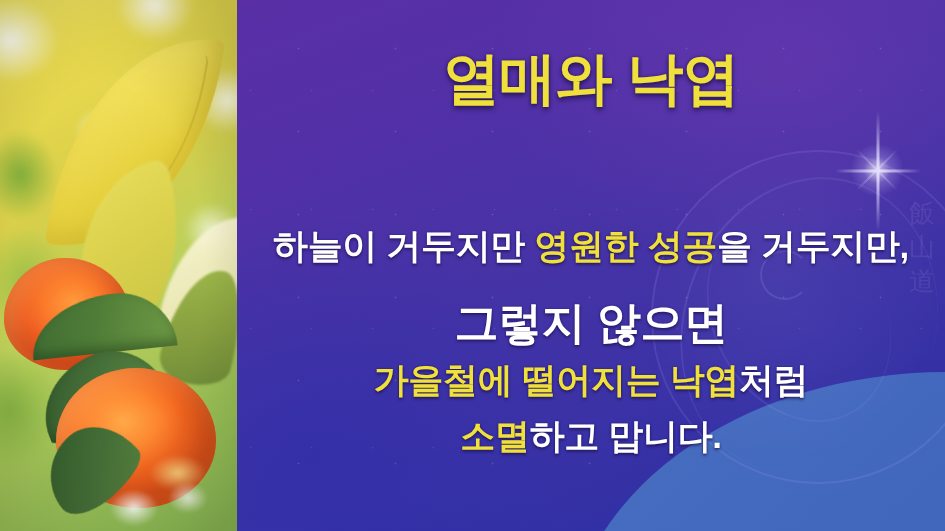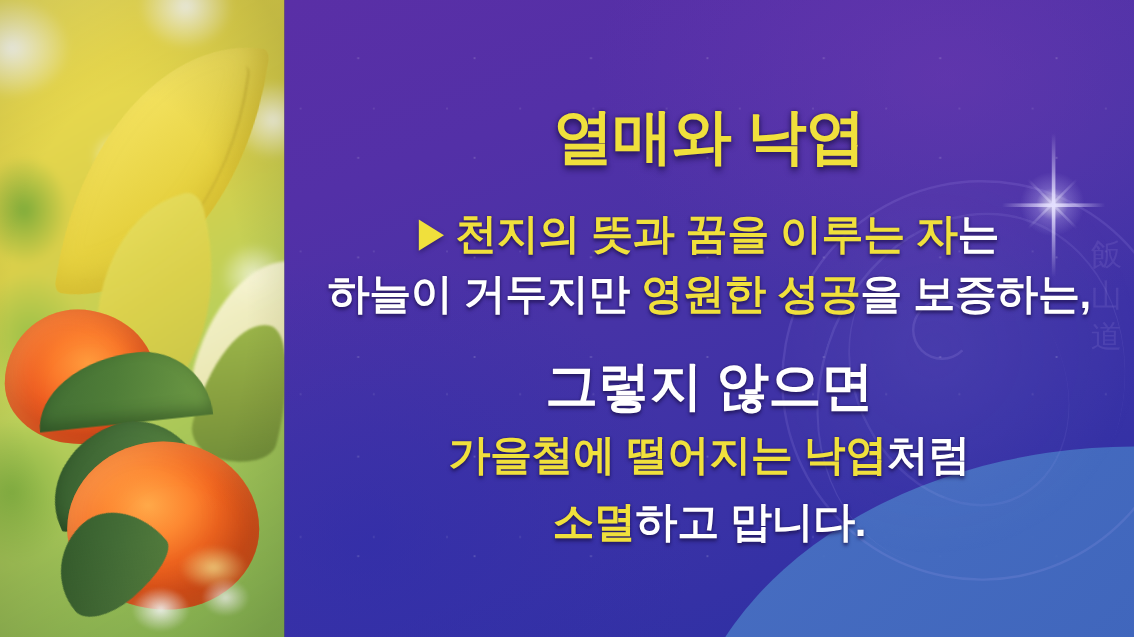--- a/index.html
+++ b/index.html
@@ -256,25 +256,24 @@
     white-space: nowrap;
     font-weight: 700;
     letter-spacing: -.01em;
     text-shadow: 0 2px 3px rgba(25,15,70,.6), 0 0 2px rgba(25,15,70,.55);
   }
   .y { color: #f0e03c; }
   .w { color: #ffffff; }
 
   #title-line {
     top: 48px;
-    font-size: 50px;
+    font-size: 57px;
     line-height: 60px;
     letter-spacing: -.015em;
     text-shadow: 0 3px 5px rgba(20,10,60,.65), 0 0 3px rgba(20,10,60,.5);
-    margin-top: 36px;
   }
   #body-line-1 { top: 174px; font-size: 35px; line-height: 44px; }
   #body-line-2 { top: 224px; font-size: 35px; line-height: 44px; }
   #body-line-3 { top: 302px; font-size: 44px; line-height: 42px; }
   #body-line-4 { top: 358px; font-size: 35px; line-height: 44px; }
   #body-line-5 { top: 414px; font-size: 35px; line-height: 44px; }
 
   .bullet-tri {
     display: inline-block;
     width: 0; height: 0;
@@ -320,26 +319,23 @@
     <div id="sparkle-core"></div>
     <div id="sparkle"></div>
     <div id="sparkle-diag"></div>
 
     <div id="text-stack">
 
       <div class="kline" id="title-line">
         <span class="y">열매와 낙엽</span>
       </div>
 
-      <div class="kline" id="body-line-1">
-        <span class="bullet-tri"></span><span class="y">천지의 뜻과 꿈을 이루는 자</span><span class="w">는</span>
-      </div>
 
       <div class="kline" id="body-line-2">
-        <span class="w">하늘이 거두지만 </span><span class="y">영원한 성공</span><span class="w">을 보증하는,</span>
+        <span class="w">하늘이 거두지만 </span><span class="y">영원한 성공</span><span class="w">을 거두지만,</span>
       </div>
 
       <div class="kline" id="body-line-3">
         <span class="w">그렇지 않으면</span>
       </div>
 
       <div class="kline" id="body-line-5">
         <span class="y">소멸</span><span class="w">하고 맙니다.</span>
       </div>
 

